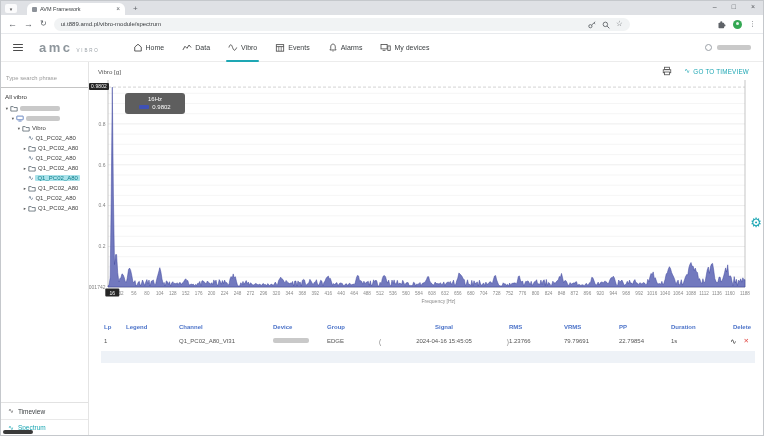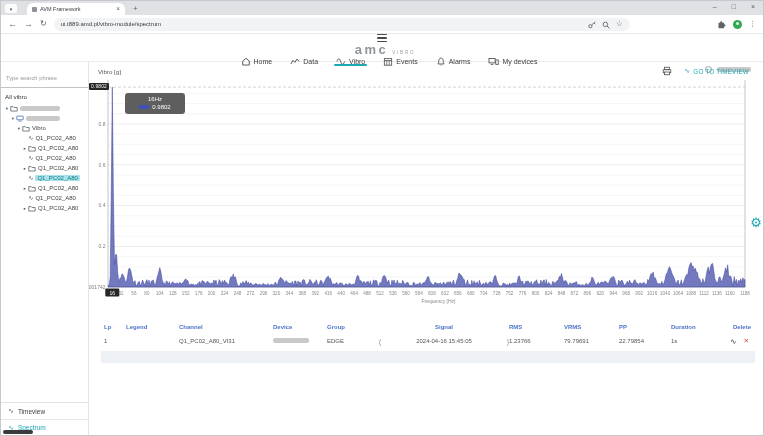--- a/index.html
+++ b/index.html
@@ -31,21 +31,21 @@
   .url-text { font-size:6px; color:#3a3d40; flex:1; white-space:nowrap; overflow:hidden; }
   .url-ic { display:flex; align-items:center; gap:6px; }
   .star { font-size:7.5px; color:#5f6368; line-height:1; }
   .chrome-right { margin-left:auto; display:flex; align-items:center; gap:7px; }
   .avatar { width:9px; height:9px; border-radius:50%; background:#34a853; position:relative; }
   .avatar::after { content:""; position:absolute; left:3px; top:2px; width:3px; height:3px;
                    border-radius:50%; background:#e7f5ea; }
   .dots { font-size:7px; color:#5f6368; }
 
   
-  .appheader { height:28px; display:flex; align-items:center; padding:0 12px; border-bottom:1px solid #ececec;flex-direction:column; }
+  .appheader { height:28px; display:flex; align-items:center; padding:0 12px; border-bottom:1px solid #ececec; }
   .hamburger { width:10px; display:flex; flex-direction:column; gap:2px; }
   .hamburger i { height:1.3px; background:#4a4a4a; border-radius:1px; }
   .logo { display:flex; align-items:baseline; gap:4px; margin:0 10px 0 16px; }
   .logo-main { font-size:13px; letter-spacing:2.5px; color:#8e969c; font-weight:bold; }
   .logo-sub { font-size:4.5px; letter-spacing:1.8px; color:#9aa1a7; }
   nav.main-nav { display:flex; margin-left:14px; height:28px; }
   .nav-item { display:flex; align-items:center; gap:3px; font-size:7px; color:#3c4043;
               padding:0 9px; position:relative; }
   .nav-item.active::after { content:""; position:absolute; left:7px; right:7px; bottom:0;
               height:2px; background:var(--accent); border-radius:1px; }

